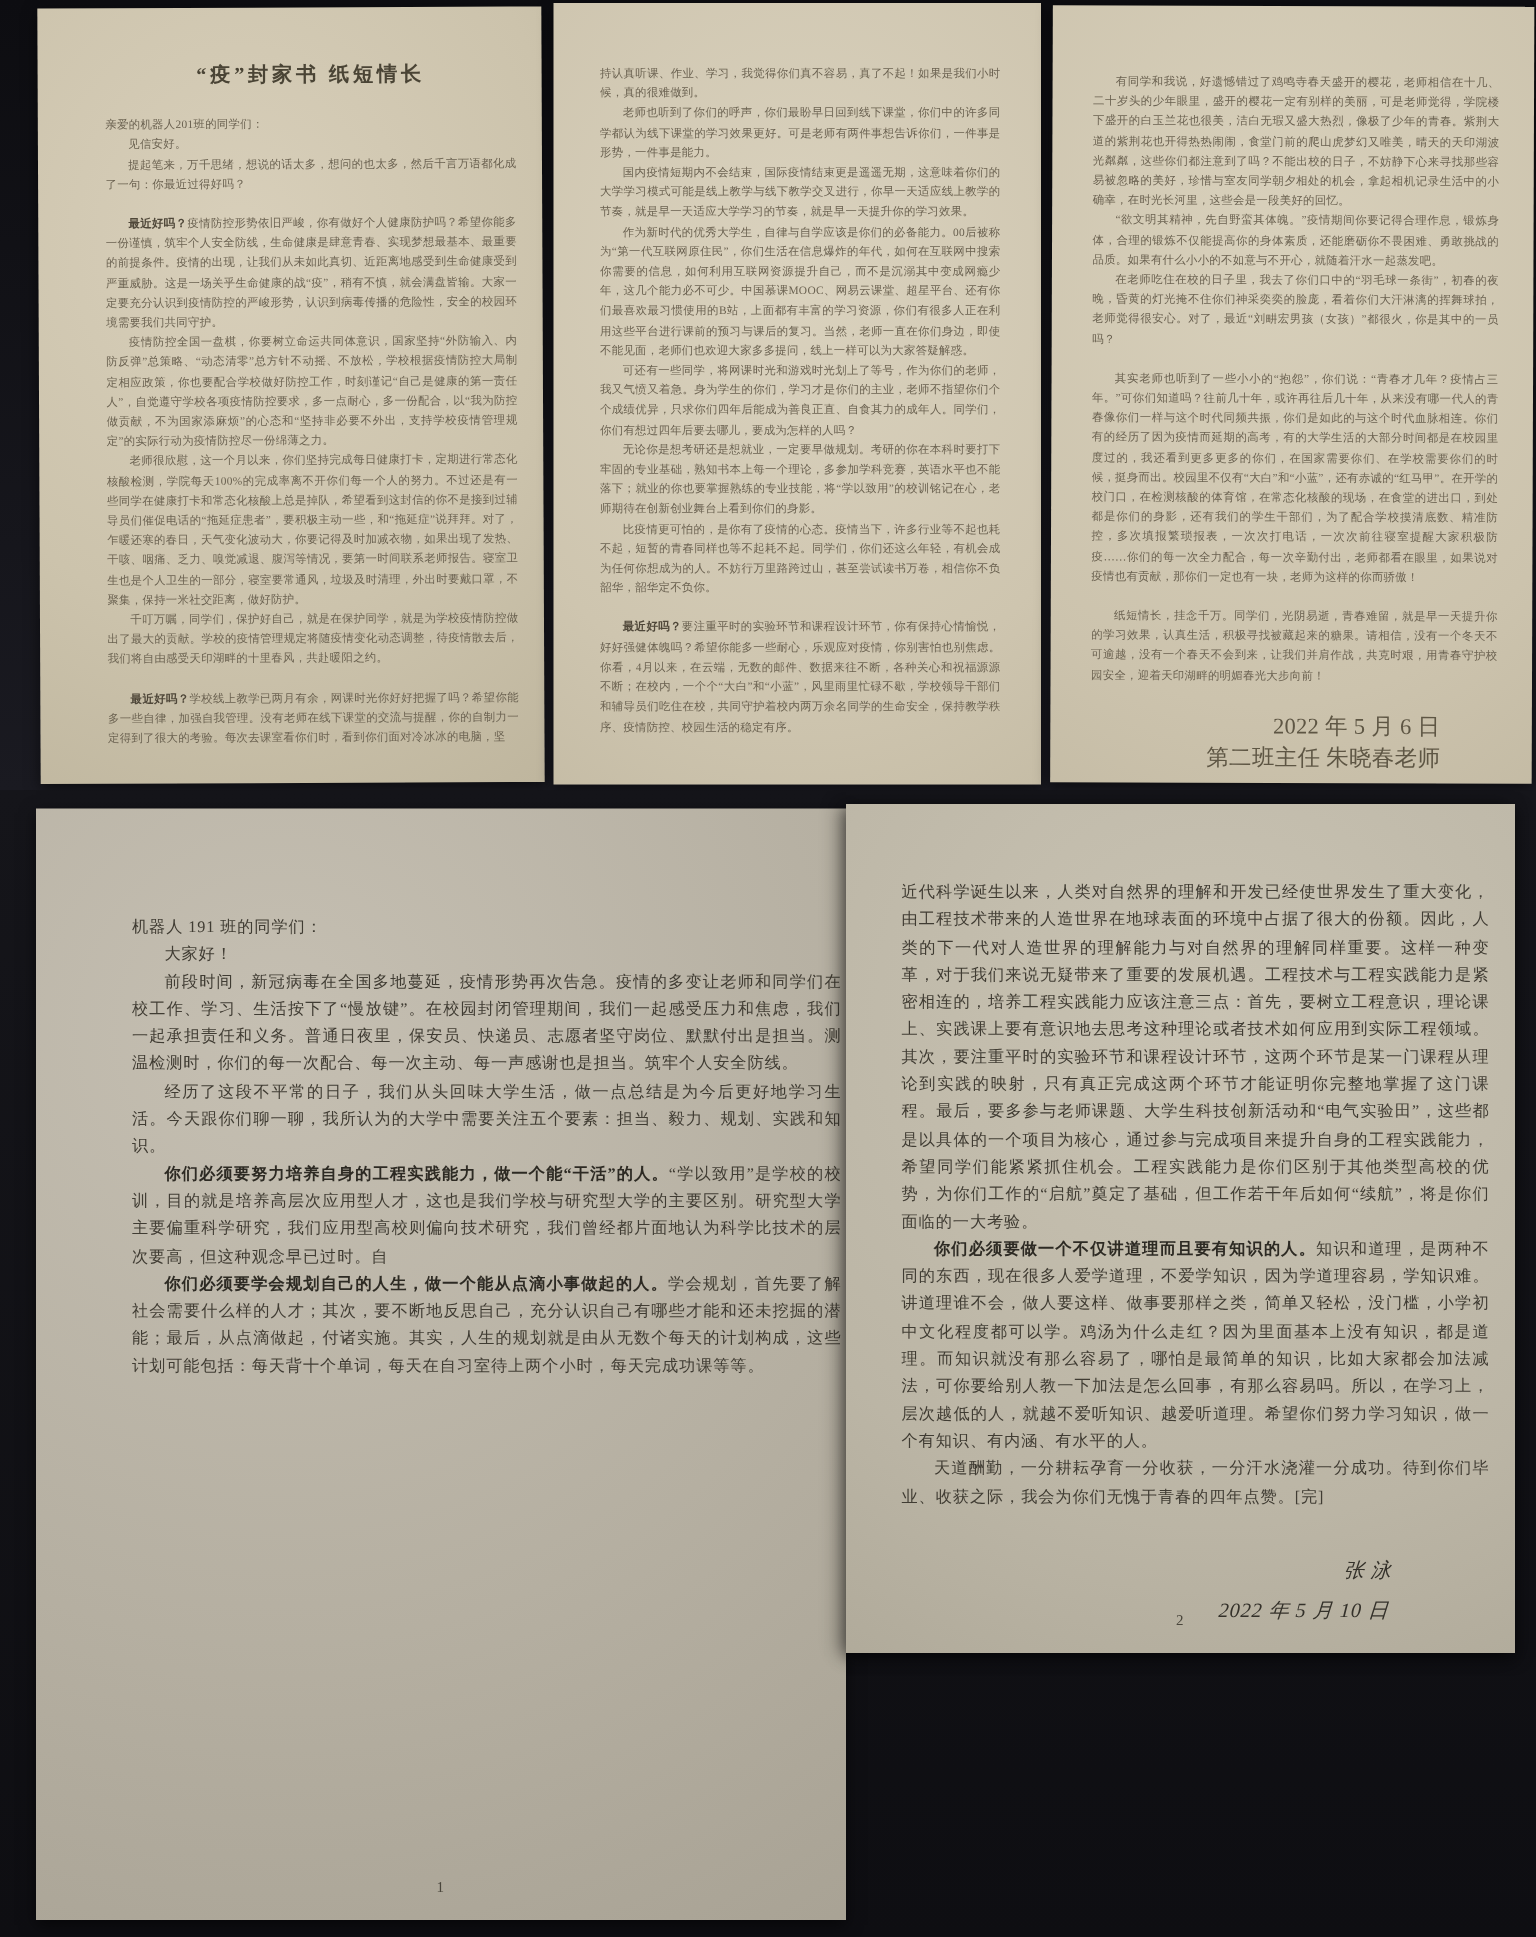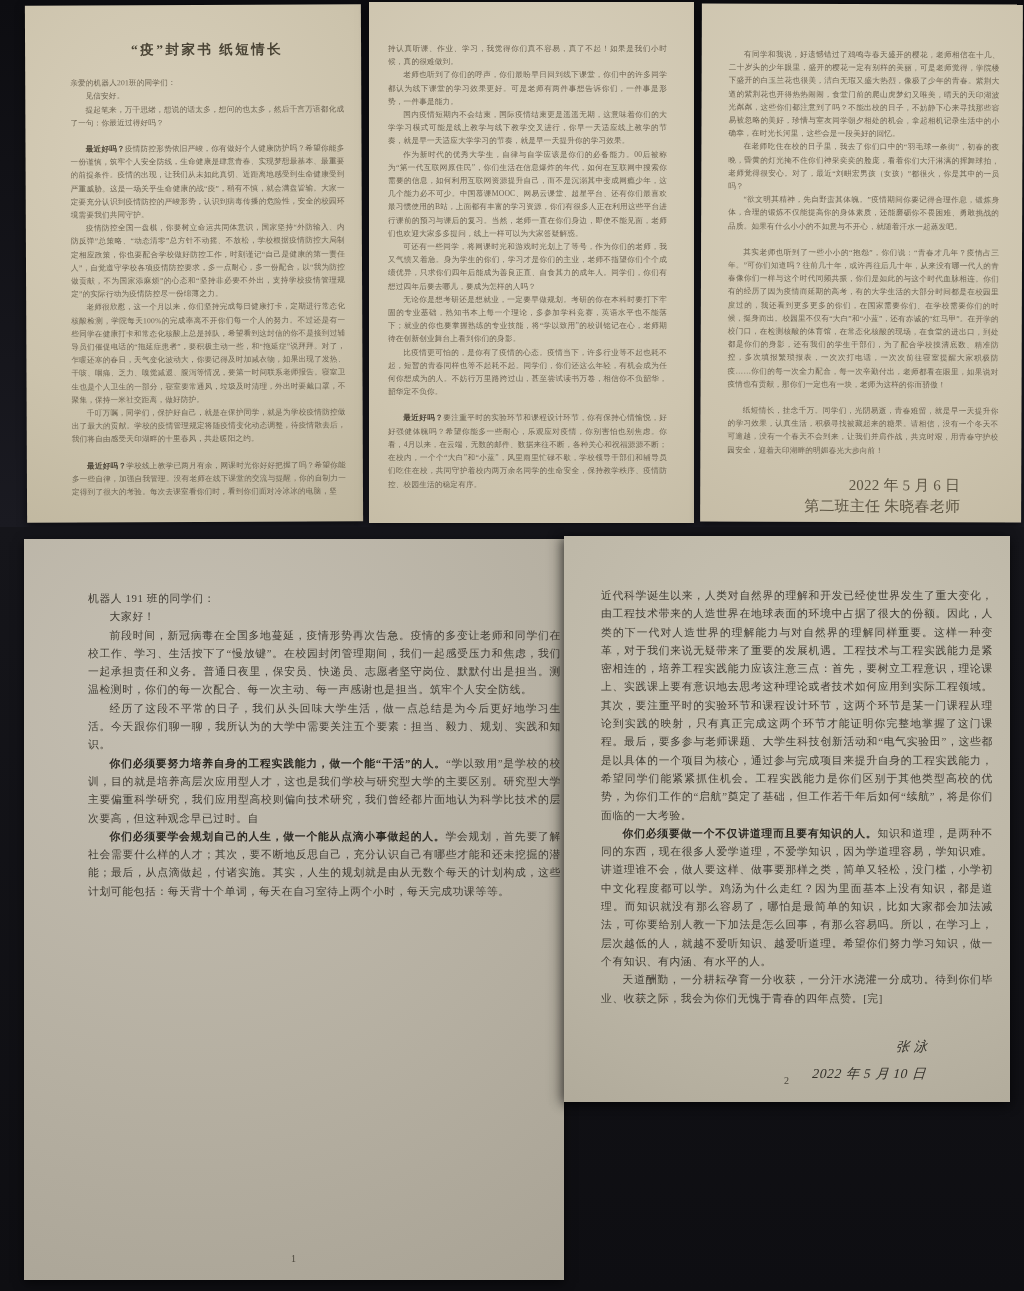--- a/index.html
+++ b/index.html
@@ -17,35 +17,35 @@
   
   .t1{left:26px;top:5px;width:336px;height:517px;transform:rotate(-.25deg);
       background:radial-gradient(120% 90% at 40% 30%,#d8cfba 0%,#ccc3ac 55%,#bcb39b 100%);}
   .t2{left:369px;top:2px;width:325px;height:521px;
       background:radial-gradient(120% 90% at 50% 35%,#dad2be 0%,#cec5af 60%,#c0b7a0 100%);}
   .t3{left:701px;top:4px;width:321px;height:518px;transform:rotate(.2deg);
       background:radial-gradient(130% 100% at 45% 30%,#d8d0bb 0%,#ccc3ad 60%,#beb59e 100%);}
 
   .t-body{font-size:7.6px;line-height:13.2px;color:#6b6251;letter-spacing:.2px;text-align:justify;}
   .t1 .t-body{padding:8px 17px 0 45px;}
-  .t2 .t-body{padding:40px 27px 0 19px;}
+  .t2 .t-body{padding:40px 27px 0 31px;}
   .t3 .t-body{padding:44px 23px 0 27px;}
   .t-title{margin:30px 0 20px;text-align:center;font-weight:bold;font-size:13.5px;
            color:#4a4435;letter-spacing:2.5px;text-indent:0;}
   .t-body b{color:#4f4739;}
   .t-sign{margin-top:18px;padding-right:38px;text-align:right;font-size:15px;line-height:21px;color:#5e5644;}
 
   
   .b1{left:24px;top:12px;width:540px;height:741px;
       background:radial-gradient(140% 100% at 30% 20%,#c5bfb2 0%,#b5afa1 55%,#a7a193 100%);}
   .b2{left:564px;top:9px;width:446px;height:566px;
       background:radial-gradient(130% 100% at 55% 25%,#c9c3b3 0%,#bbb5a5 60%,#aba595 100%);
       box-shadow:-5px 0 12px rgba(0,0,0,.3),0 3px 10px rgba(0,0,0,.55);}
   .b-body{font-size:10.8px;line-height:18.3px;color:#403c33;letter-spacing:.6px;text-align:justify;}
-  .b1 .b-body{padding:50px 3px 0 64px;}
+  .b1 .b-body{padding:50px 3px 0 64px;margin-top:20px;}
   .b2 .b-body{padding:50px 17px 0 37px;}
   .b-body b{color:#2d2a23;}
   .b-sign{margin-top:26px;padding-right:66px;text-align:right;font-size:13.5px;line-height:27px;
           color:#34312a;font-style:italic;transform:skewX(-4deg);}
 
   p{margin:0;text-indent:2em;}
   .noind{text-indent:0;}
   .gap{margin-top:13px;}
   .pagenum{position:absolute;bottom:16px;left:0;right:0;text-align:center;
            font-size:10px;color:#4a463c;letter-spacing:1px;}
@@ -78,22 +78,22 @@
       <p><b></b><span>可还有一些同学，将网课时光和游戏时光划上了等号，作为你们的老师，我又气愤又着急。身为学生的你们，学习才是你们的主业，老师不指望你们个个成绩优异，只求你们四年后能成为善良正直、自食其力的成年人。同学们，你们有想过四年后要去哪儿，要成为怎样的人吗？</span></p>
       <p><b></b><span>无论你是想考研还是想就业，一定要早做规划。考研的你在本科时要打下牢固的专业基础，熟知书本上每一个理论，多参加学科竞赛，英语水平也不能落下；就业的你也要掌握熟练的专业技能，将“学以致用”的校训铭记在心，老师期待在创新创业舞台上看到你们的身影。</span></p>
       <p><b></b><span>比疫情更可怕的，是你有了疫情的心态。疫情当下，许多行业等不起也耗不起，短暂的青春同样也等不起耗不起。同学们，你们还这么年轻，有机会成为任何你想成为的人。不妨行万里路跨过山，甚至尝试读书万卷，相信你不负韶华，韶华定不负你。</span></p>
       <p class="gap"><b>最近好吗？</b><span>要注重平时的实验环节和课程设计环节，你有保持心情愉悦，好好强健体魄吗？希望你能多一些耐心，乐观应对疫情，你别害怕也别焦虑。你看，4月以来，在云端，无数的邮件、数据来往不断，各种关心和祝福源源不断；在校内，一个个“大白”和“小蓝”，风里雨里忙碌不歇，学校领导干部们和辅导员们吃住在校，共同守护着校内两万余名同学的生命安全，保持教学秩序、疫情防控、校园生活的稳定有序。</span></p>
     </div>
   </div>
 
   <div class="sheet t3">
     <div class="t-body">
       <p><b></b><span>有同学和我说，好遗憾错过了鸡鸣寺春天盛开的樱花，老师相信在十几、二十岁头的少年眼里，盛开的樱花一定有别样的美丽，可是老师觉得，学院楼下盛开的白玉兰花也很美，洁白无瑕又盛大热烈，像极了少年的青春。紫荆大道的紫荆花也开得热热闹闹，食堂门前的爬山虎梦幻又唯美，晴天的天印湖波光粼粼，这些你们都注意到了吗？不能出校的日子，不妨静下心来寻找那些容易被忽略的美好，珍惜与室友同学朝夕相处的机会，拿起相机记录生活中的小确幸，在时光长河里，这些会是一段美好的回忆。</span></p>
+      <p><b></b><span>“欲文明其精神，先自野蛮其体魄。”疫情期间你要记得合理作息，锻炼身体，合理的锻炼不仅能提高你的身体素质，还能磨砺你不畏困难、勇敢挑战的品质。如果有什么小小的不如意与不开心，就随着汗水一起蒸发吧。</span></p>
       <p><b></b><span>在老师吃住在校的日子里，我去了你们口中的“羽毛球一条街”，初春的夜晚，昏黄的灯光掩不住你们神采奕奕的脸庞，看着你们大汗淋漓的挥舞球拍，老师觉得很安心。对了，最近“刘畊宏男孩（女孩）”都很火，你是其中的一员吗？</span></p>
-      <p><b></b><span>“欲文明其精神，先自野蛮其体魄。”疫情期间你要记得合理作息，锻炼身体，合理的锻炼不仅能提高你的身体素质，还能磨砺你不畏困难、勇敢挑战的品质。如果有什么小小的不如意与不开心，就随着汗水一起蒸发吧。</span></p>
       <p class="gap"><b></b><span>其实老师也听到了一些小小的“抱怨”，你们说：“青春才几年？疫情占三年。”可你们知道吗？往前几十年，或许再往后几十年，从来没有哪一代人的青春像你们一样与这个时代同频共振，你们是如此的与这个时代血脉相连。你们有的经历了因为疫情而延期的高考，有的大学生活的大部分时间都是在校园里度过的，我还看到更多更多的你们，在国家需要你们、在学校需要你们的时候，挺身而出。校园里不仅有“大白”和“小蓝”，还有赤诚的“红马甲”。在开学的校门口，在检测核酸的体育馆，在常态化核酸的现场，在食堂的进出口，到处都是你们的身影，还有我们的学生干部们，为了配合学校摸清底数、精准防控，多次填报繁琐报表，一次次打电话，一次次前往寝室提醒大家积极防疫……你们的每一次全力配合，每一次辛勤付出，老师都看在眼里，如果说对疫情也有贡献，那你们一定也有一块，老师为这样的你而骄傲！</span></p>
       <p class="gap"><b></b><span>纸短情长，挂念千万。同学们，光阴易逝，青春难留，就是早一天提升你的学习效果，认真生活，积极寻找被藏起来的糖果。请相信，没有一个冬天不可逾越，没有一个春天不会到来，让我们并肩作战，共克时艰，用青春守护校园安全，迎着天印湖畔的明媚春光大步向前！</span></p>
       <div class="t-sign">
         <div>2022 年 5 月 6 日</div>
         <div>第二班主任 朱晓春老师</div>
       </div>
     </div>
   </div>
 
 </div>

